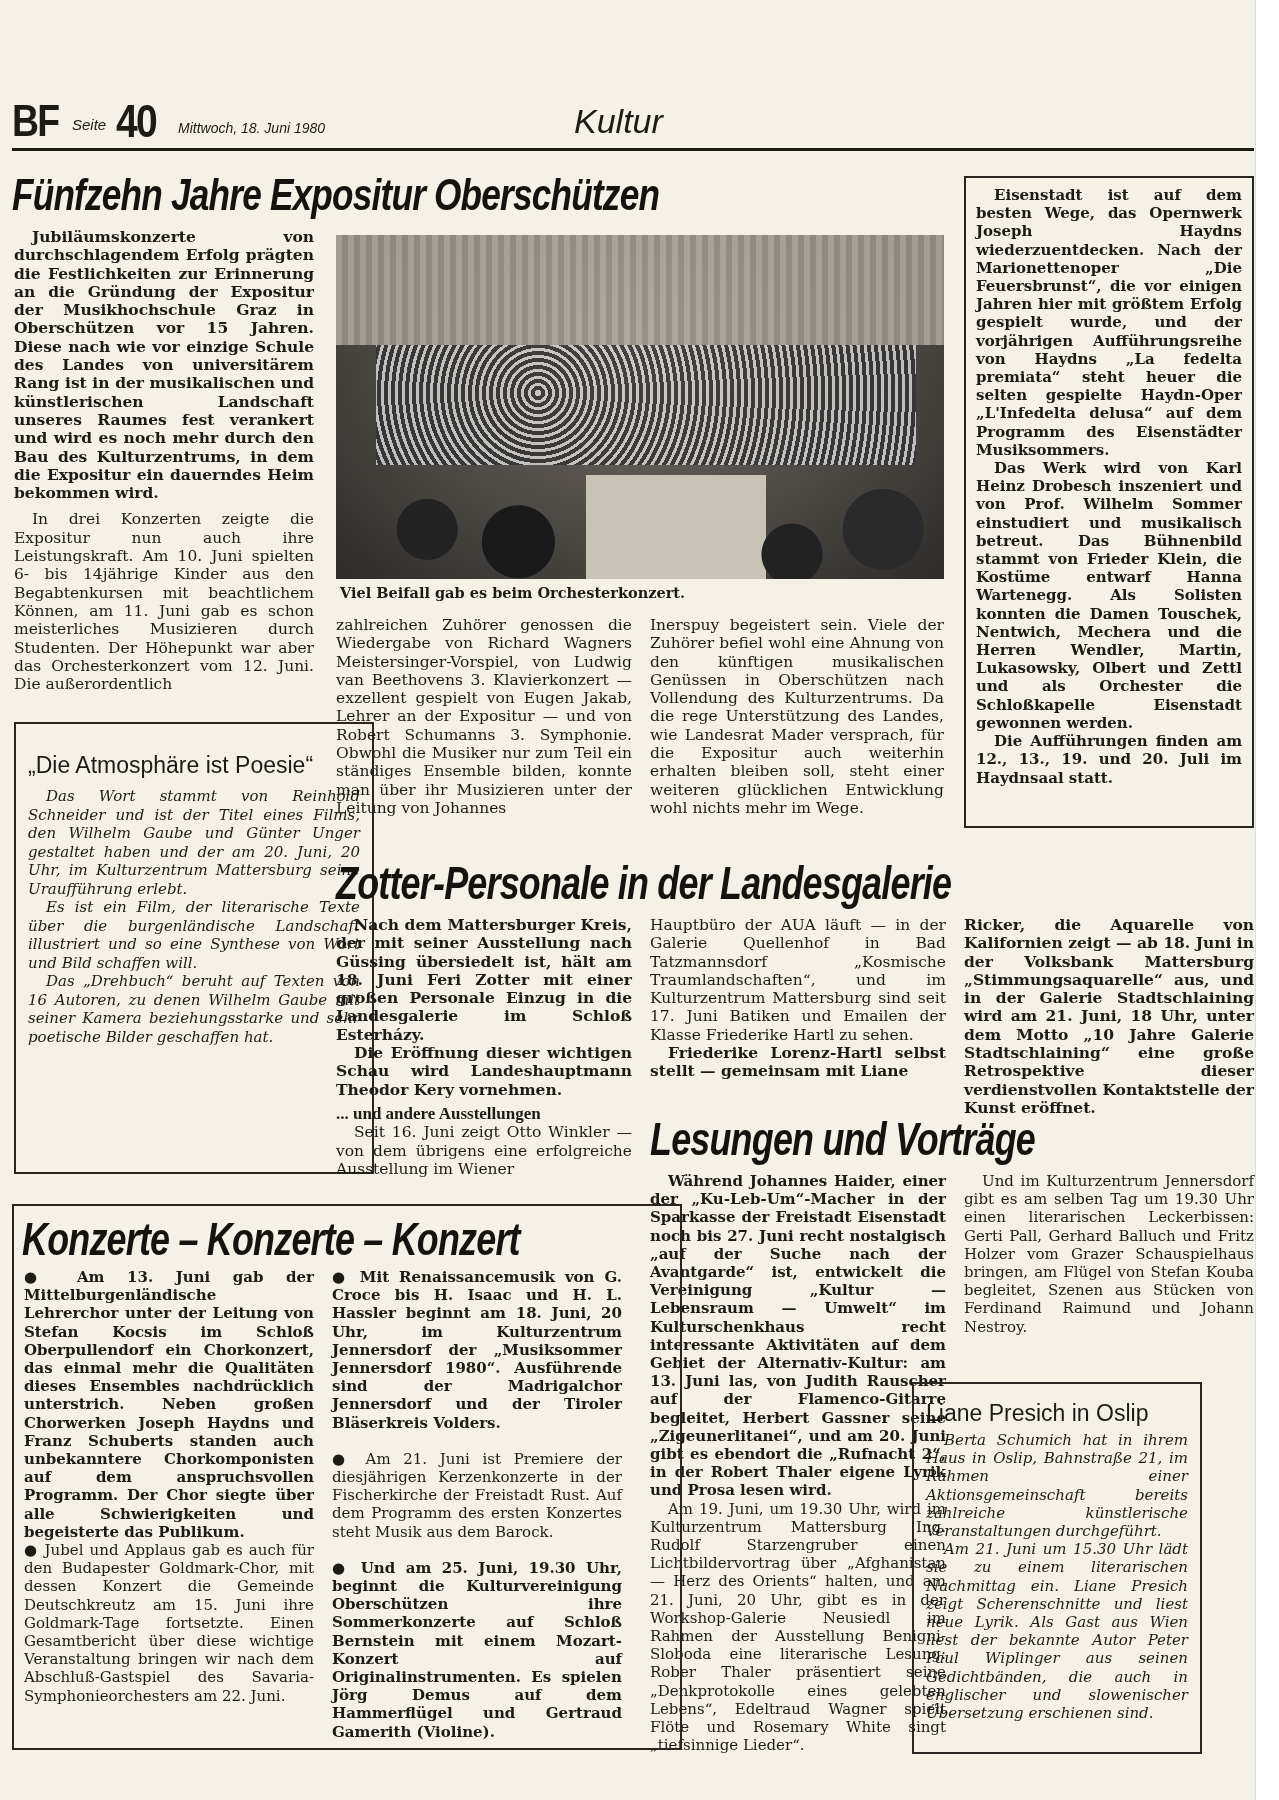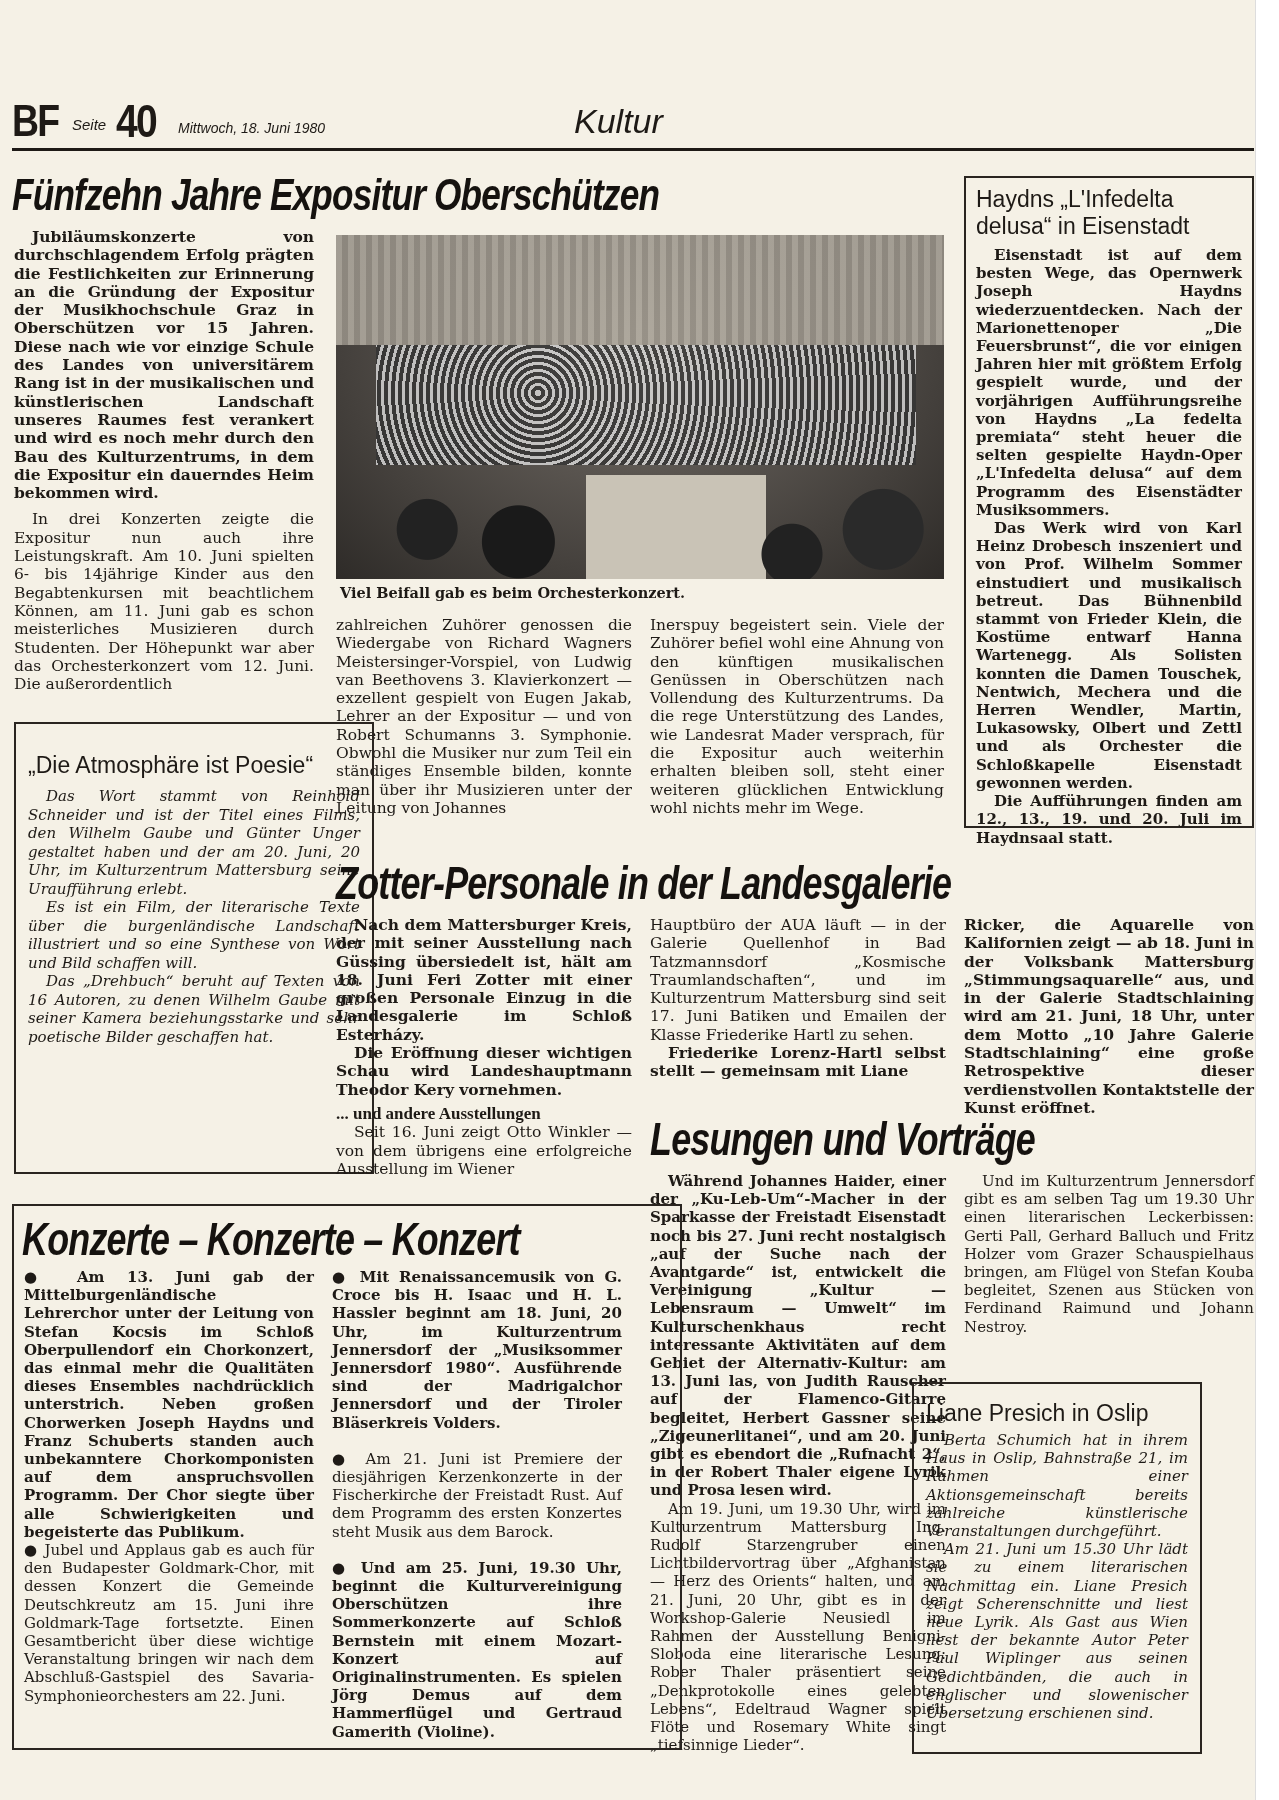--- a/index.html
+++ b/index.html
@@ -67,21 +67,20 @@
   <div class="caption">Viel Beifall gab es beim Orchesterkonzert.</div>
 
   <div class="col" style="left:336px; top:616px; width:296px;">
     <p style="text-indent:0">zahlreichen Zuhörer genossen die Wiedergabe von Richard Wagners Meistersinger-Vorspiel, von Ludwig van Beethovens 3. Klavierkonzert — exzellent gespielt von Eugen Jakab, Lehrer an der Expositur — und von Robert Schumanns 3. Symphonie. Obwohl die Musiker nur zum Teil ein ständiges Ensemble bilden, konnte man über ihr Musizieren unter der Leitung von Johannes</p>
   </div>
   <div class="col" style="left:650px; top:616px; width:294px;">
     <p style="text-indent:0">Inerspuy begeistert sein. Viele der Zuhörer befiel wohl eine Ahnung von den künftigen musikalischen Genüssen in Oberschützen nach Vollendung des Kulturzentrums. Da die rege Unterstützung des Landes, wie Landesrat Mader versprach, für die Expositur auch weiterhin erhalten bleiben soll, steht einer weiteren glücklichen Entwicklung wohl nichts mehr im Wege.</p>
   </div>
 
   <div class="box" style="left:964px; top:176px; width:290px; height:652px; padding:8px 10px;">
-    <div class="box-title" style="margin-bottom:6px;">Haydns „L'Infedelta delusa“ in Eisenstadt</div>
     <div class="col" style="position:static; font-size:15px; line-height:18.2px;">
       <p class="bold">Eisenstadt ist auf dem besten Wege, das Opernwerk Joseph Haydns wiederzuentdecken. Nach der Marionettenoper „Die Feuersbrunst“, die vor einigen Jahren hier mit größtem Erfolg gespielt wurde, und der vorjährigen Aufführungsreihe von Haydns „La fedelta premiata“ steht heuer die selten gespielte Haydn-Oper „L'Infedelta delusa“ auf dem Programm des Eisenstädter Musiksommers.</p>
       <p class="bold">Das Werk wird von Karl Heinz Drobesch inszeniert und von Prof. Wilhelm Sommer einstudiert und musikalisch betreut. Das Bühnenbild stammt von Frieder Klein, die Kostüme entwarf Hanna Wartenegg. Als Solisten konnten die Damen Touschek, Nentwich, Mechera und die Herren Wendler, Martin, Lukasowsky, Olbert und Zettl und als Orchester die Schloßkapelle Eisenstadt gewonnen werden.</p>
       <p class="bold">Die Aufführungen finden am 12., 13., 19. und 20. Juli im Haydnsaal statt.</p>
     </div>
   </div>
 
   <div class="box" style="left:14px; top:722px; width:360px; height:452px; padding:28px 12px;">
     <div class="box-title" style="margin-bottom:8px;">„Die Atmosphäre ist Poesie“</div>
     <div class="col ital" style="position:static; font-size:15px; line-height:18.5px;">

